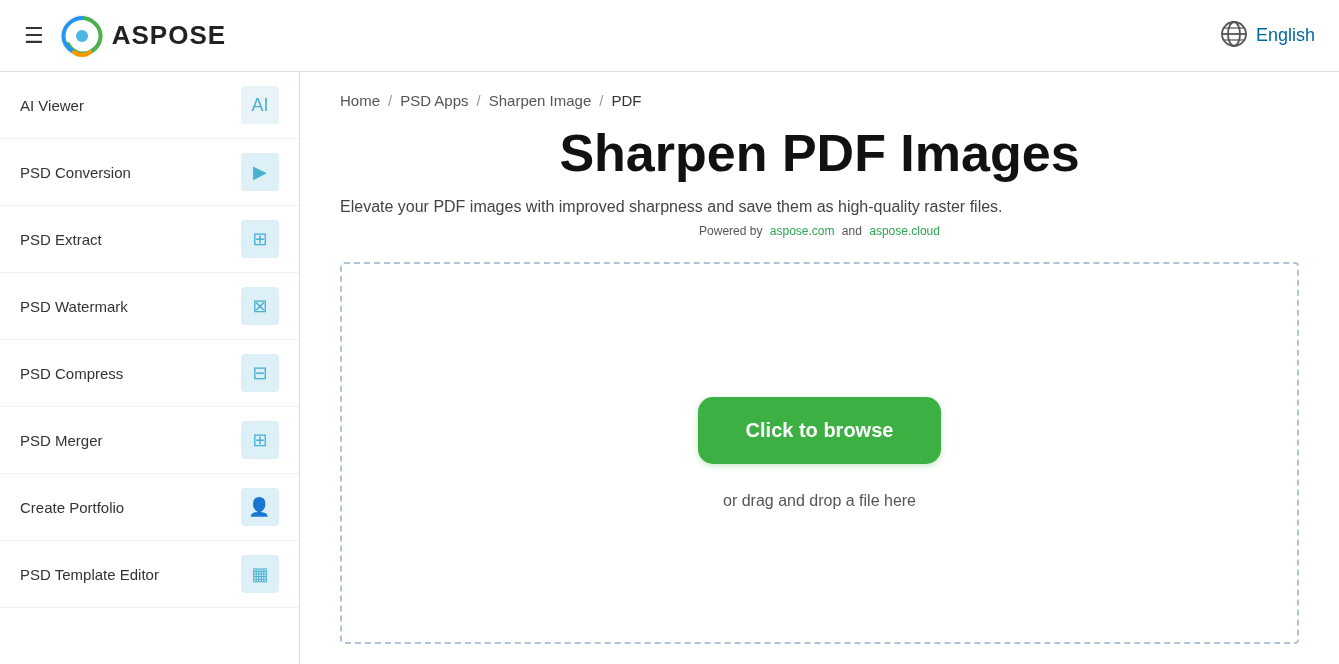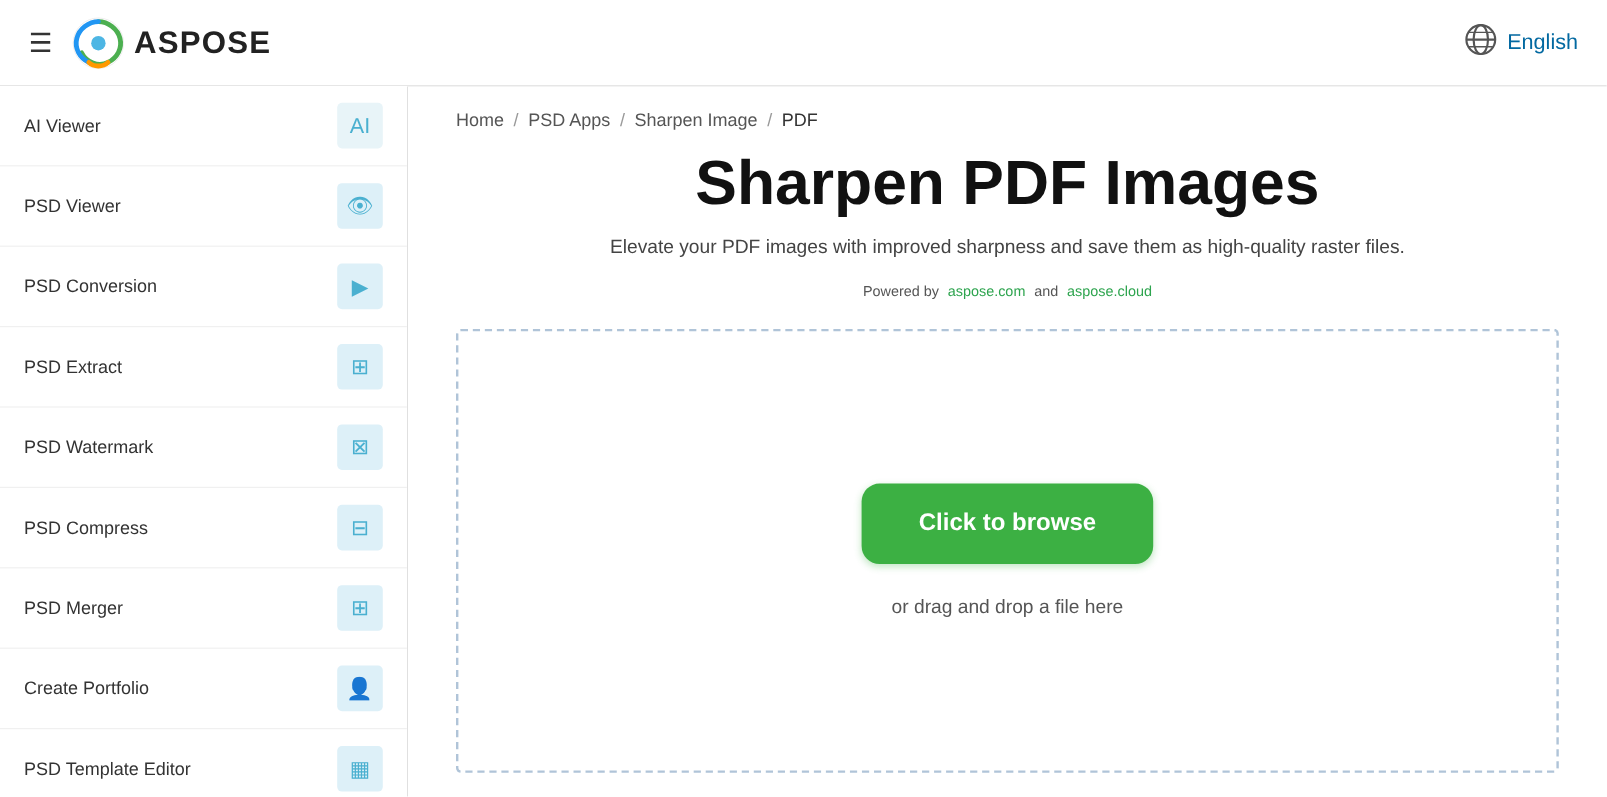--- a/index.html
+++ b/index.html
@@ -56,21 +56,21 @@
 
     
     .main-layout {
       display: flex;
       flex: 1;
       overflow: hidden;
     }
 
     
     .sidebar {
-      width: 340px;
+      width: 300px;
       border-right: 1px solid #e0e0e0;
       overflow-y: auto;
       flex-shrink: 0;
       background: #fff;
     }
     .sidebar-item {
       display: flex;
       align-items: center;
       justify-content: space-between;
       padding: 14px 20px;
@@ -143,22 +143,21 @@
       color: #111;
       text-align: center;
       margin-bottom: 16px;
       line-height: 1.1;
     }
 
     
     .subtitle {
       font-size: 16px;
       color: #444;
-      text-align: center;
-      margin-bottom: 20px;
+      margin-bottom: 8px;
     }
 
     
     .powered-by {
       font-size: 12px;
       color: #555;
       text-align: center;
       margin-bottom: 24px;
     }
     .powered-by a {
@@ -234,26 +233,20 @@
 <div class="main-layout">
 
   <nav class="sidebar">
   <div class="sidebar-item">
         <span class="sidebar-item-label">AI Viewer</span>
         <div class="sidebar-item-icon icon-ai">
           <span class="icon-symbol">AI</span>
         </div>
       </div>
       <div class="sidebar-item">
-        <span class="sidebar-item-label">PSD Viewer</span>
-        <div class="sidebar-item-icon icon-viewer">
-          <span class="icon-symbol">👁</span>
-        </div>
-      </div>
-      <div class="sidebar-item">
         <span class="sidebar-item-label">PSD Conversion</span>
         <div class="sidebar-item-icon icon-conversion">
           <span class="icon-symbol">▶</span>
         </div>
       </div>
       <div class="sidebar-item">
         <span class="sidebar-item-label">PSD Extract</span>
         <div class="sidebar-item-icon icon-extract">
           <span class="icon-symbol">⊞</span>
         </div>

